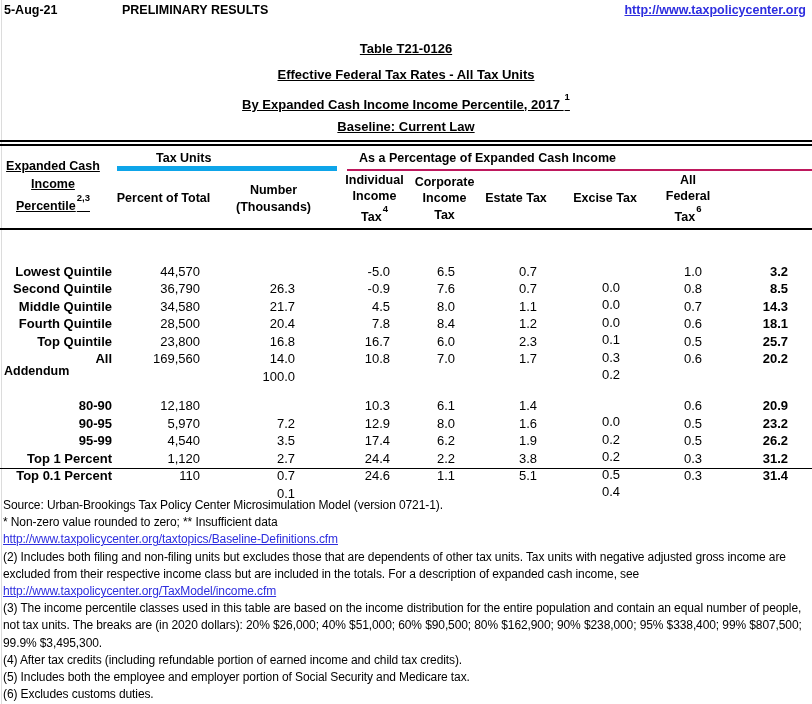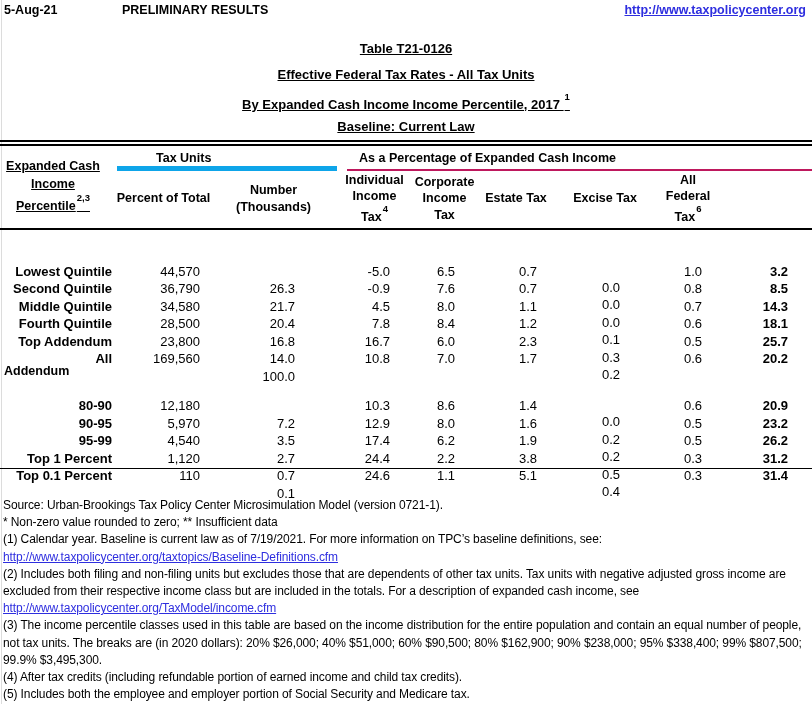--- a/index.html
+++ b/index.html
@@ -178,21 +178,21 @@
             <span class="c">16.8</span>
             <span class="c">7.8</span>
             <span class="c">8.4</span>
             <span class="c">1.2</span>
             <span class="c">0.1</span>
             <span class="c">0.6</span>
             <span class="c">18.1</span>
           </div>
 
           <div class="trow">
-            <span class="c">Top Addendum</span>
+            <span class="c">Top Quintile</span>
             <span class="c">23,800</span>
             <span class="c">14.0</span>
             <span class="c">16.7</span>
             <span class="c">6.0</span>
             <span class="c">2.3</span>
             <span class="c">0.3</span>
             <span class="c">0.5</span>
             <span class="c">25.7</span>
           </div>
 
@@ -211,21 +211,21 @@
 
       <div class="addendum">Addendum</div>
 
       <div>
 
           <div class="trow">
             <span class="c">80-90</span>
             <span class="c">12,180</span>
             <span class="c">7.2</span>
             <span class="c">10.3</span>
-            <span class="c">8.6</span>
+            <span class="c">6.1</span>
             <span class="c">1.4</span>
             <span class="c">0.0</span>
             <span class="c">0.6</span>
             <span class="c">20.9</span>
           </div>
 
           <div class="trow">
             <span class="c">90-95</span>
             <span class="c">5,970</span>
             <span class="c">3.5</span>
@@ -274,21 +274,20 @@
           </div>
         </div>
     </div>
 
     <div class="bline"></div>
   </div>
 
   <div class="notes">
       <div class="note">Source: Urban-Brookings Tax Policy Center Microsimulation Model (version 0721-1).</div>
       <div class="note">* Non-zero value rounded to zero; ** Insufficient data</div>
-      <div class="note">(1) Calendar year. Baseline is current law as of 7/19/2021. For more information on TPC’s baseline definitions, see:</div>
       <a class="note link-line" href="#" style="display: block;">http://www.taxpolicycenter.org/taxtopics/Baseline-Definitions.cfm</a>
       <div class="note">(2) Includes both filing and non-filing units but excludes those that are dependents of other tax units. Tax units with negative adjusted gross income are excluded from their respective income class but are included in the totals. For a description of expanded cash income, see</div>
       <a class="note link-line" href="#" style="display: block;">http://www.taxpolicycenter.org/TaxModel/income.cfm</a>
       <div class="note">(3) The income percentile classes used in this table are based on the income distribution for the entire population and contain an equal number of people, not tax units. The breaks are (in 2020 dollars): 20% $26,000; 40% $51,000; 60% $90,500; 80% $162,900; 90% $238,000; 95% $338,400; 99% $807,500; 99.9% $3,495,300.</div>
       <div class="note">(4) After tax credits (including refundable portion of earned income and child tax credits).</div>
       <div class="note">(5) Includes both the employee and employer portion of Social Security and Medicare tax.</div>
       <div class="note">(6) Excludes customs duties.</div>
     </div>
 </div>
 

